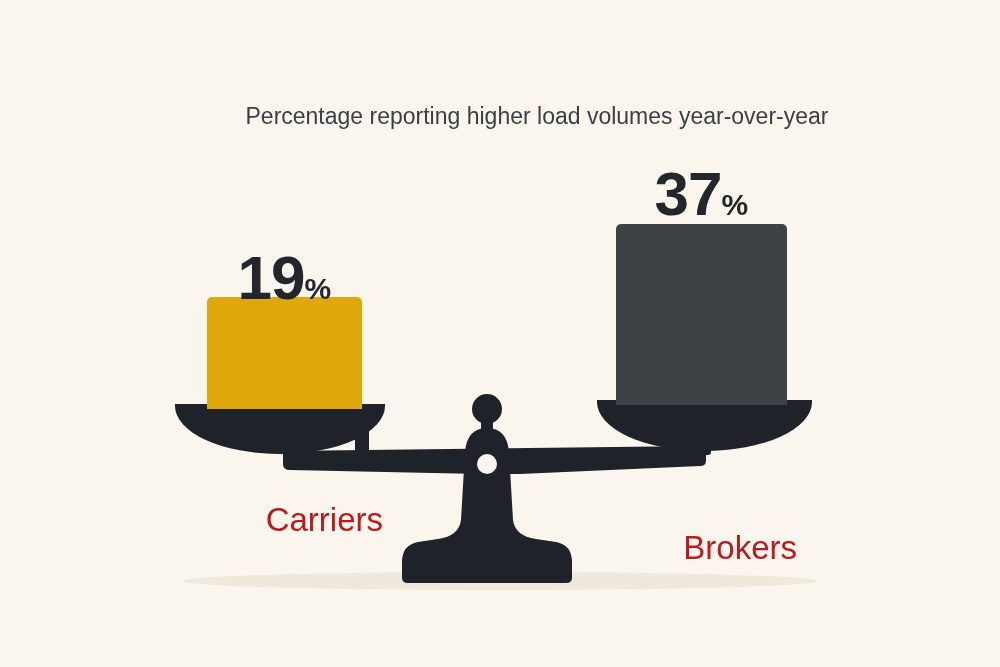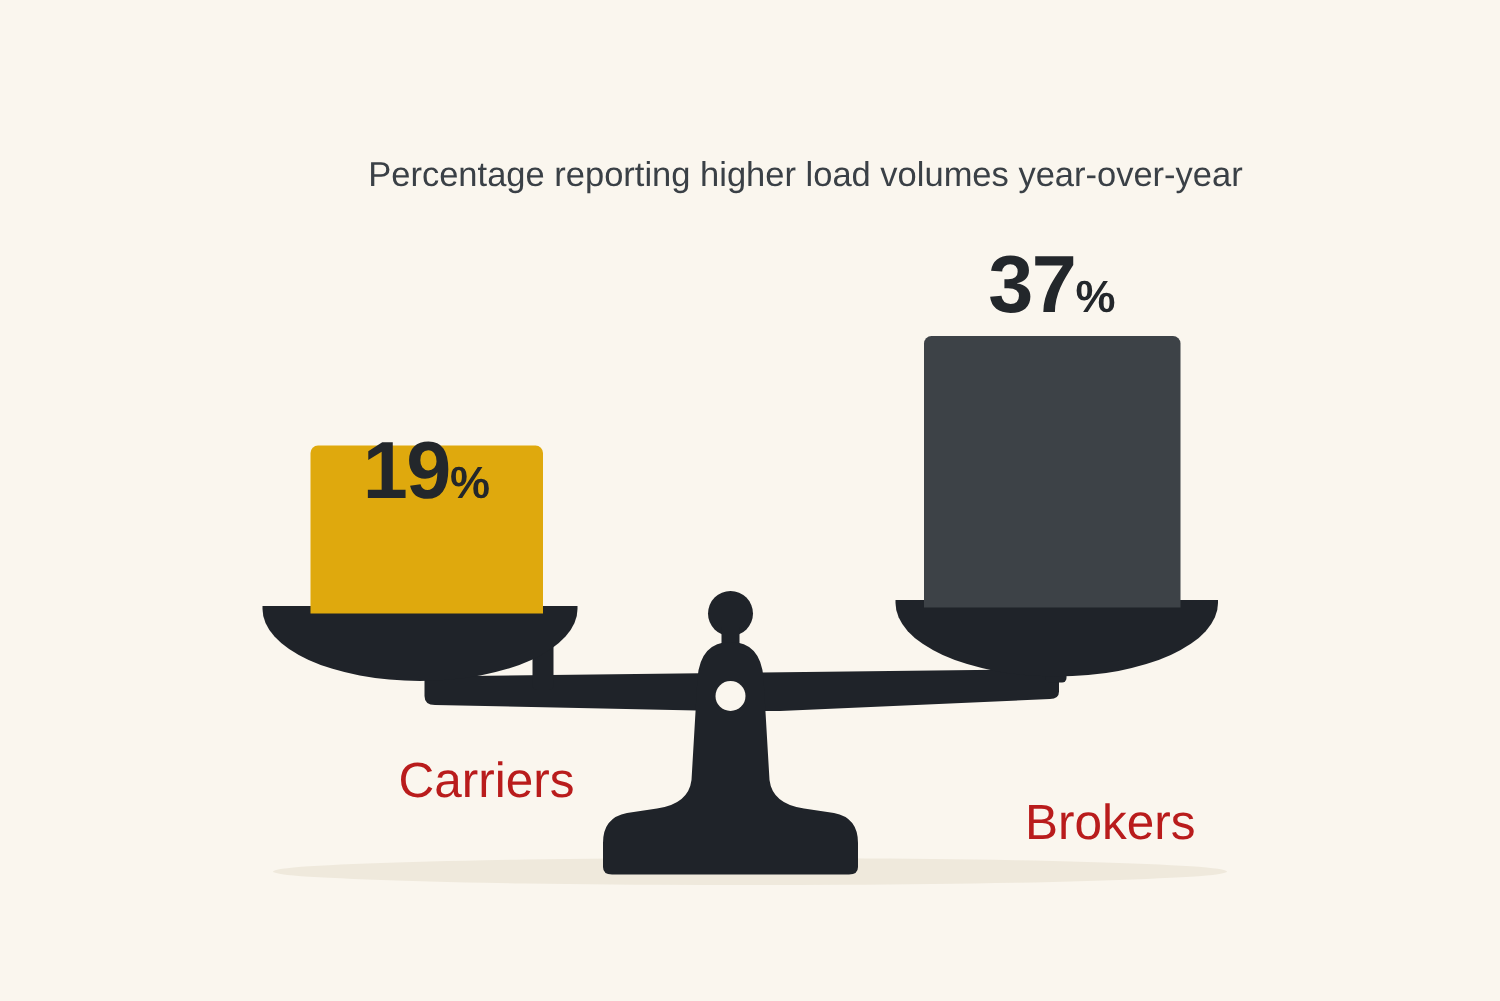--- a/index.html
+++ b/index.html
@@ -28,23 +28,23 @@
     padding-left:37px;
   }
 
   
   .value{
     position:absolute;
     color:#23272B;font-weight:bold;
     white-space:nowrap;line-height:1;
     text-align:center;
   }
-  .value .num{font-size:54px;letter-spacing:-1px;}
+  .value .num{font-size:62px;letter-spacing:-1px;}
   .value .pct{font-size:30px;letter-spacing:-0.5px;}
-  #value-carriers{left:184px;top:247px;width:200px;margin-top:40px;}
+  #value-carriers{left:184px;top:247px;width:200px;}
   #value-brokers{left:601px;top:163px;width:200px;}
 
   
   .block{position:absolute;}
   #block-carriers{
     left:207px;top:297px;width:155px;height:112px;
     background:#DFA90D;
     border-radius:5px 5px 0 0;
   }
   #block-brokers{

